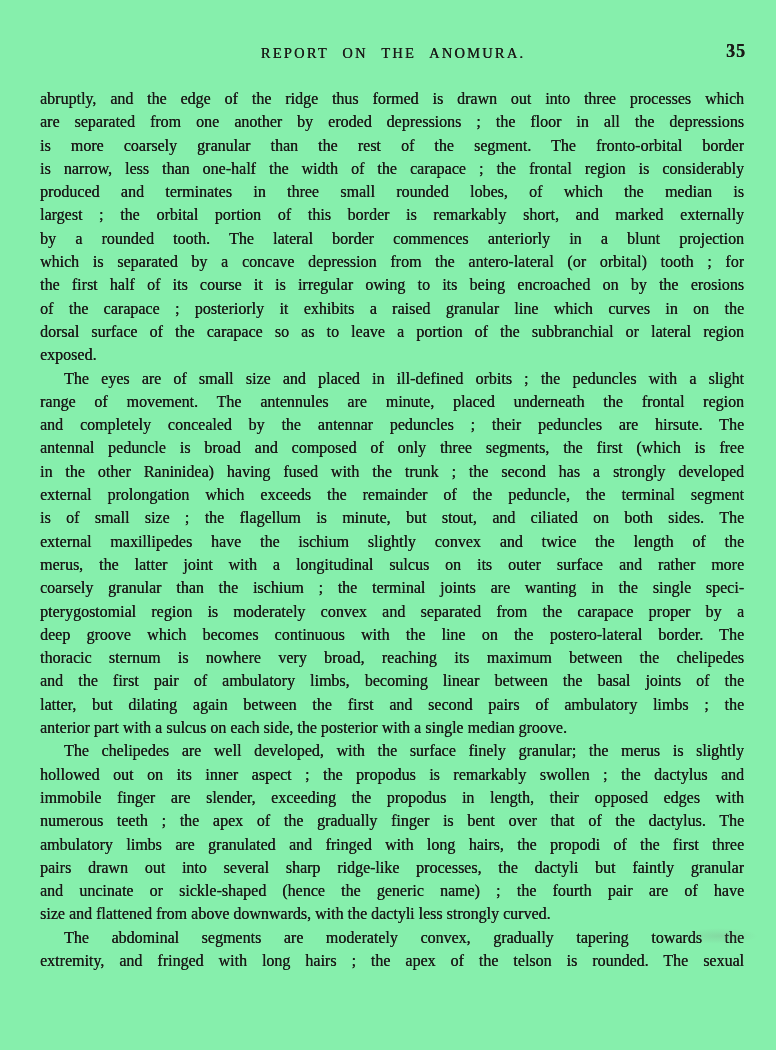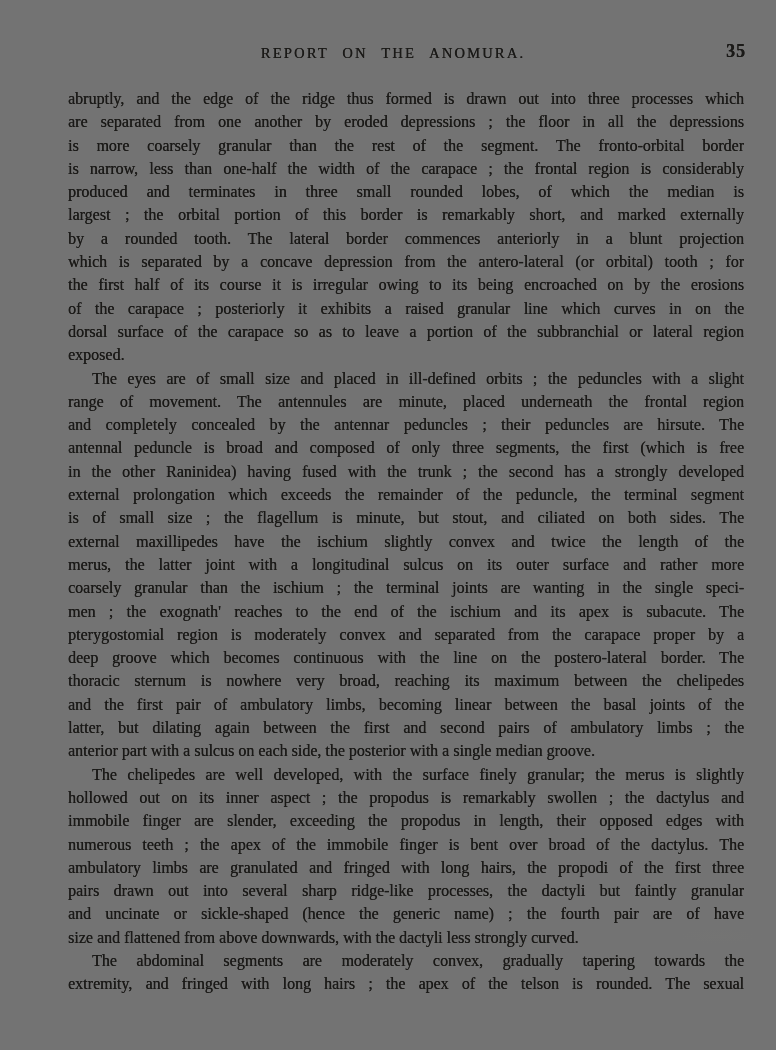--- a/index.html
+++ b/index.html
@@ -52,21 +52,20 @@
     font-size: 16px;
     line-height: 23.3px;
     text-shadow: 0.25px 0 0 currentColor;
   }
   .line {
     height: 23.3px;
     overflow: hidden;
     text-align: justify;
     text-align-last: justify;
     white-space: normal;
-    margin-left: 28px;
   }
   .line.para-end {
     text-align-last: left;
   }
   .line.indent {
     text-indent: 24px;
   }
   .smudge {
     position: absolute;
     left: 680px;
@@ -74,21 +73,21 @@
     width: 78px;
     height: 16px;
     background: radial-gradient(ellipse at center, rgba(120,120,115,0.18), rgba(120,120,115,0) 70%);
     border-radius: 50%;
     pointer-events: none;
   }
 </style>
 </head>
 <body>
 
-<div class="page" style="background: #737373; color: rgb(27, 26, 24);">
+<div class="page" style="background: #86efac; color: rgb(27, 26, 24);">
   <div class="header">
     <div class="running-title">REPORT ON THE ANOMURA.</div>
     <div class="page-number">35</div>
   </div>
   <div class="text-block" id="text-block">
       <div class="line">abruptly, and the edge of the ridge thus formed is drawn out into three processes which</div>
       <div class="line">are separated from one another by eroded depressions ; the floor in all the depressions</div>
       <div class="line">is more coarsely granular than the rest of the segment.  The fronto-orbital border</div>
       <div class="line">is narrow, less than one-half the width of the carapace ; the frontal region is considerably</div>
       <div class="line">produced and terminates in three small rounded lobes, of which the median is</div>
@@ -102,31 +101,30 @@
       <div class="line indent">The eyes are of small size and placed in ill-defined orbits ; the peduncles with a slight</div>
       <div class="line">range of movement.  The antennules are minute, placed underneath the frontal region</div>
       <div class="line">and completely concealed by the antennar peduncles ;  their peduncles are hirsute.  The</div>
       <div class="line">antennal peduncle is broad and composed of only three segments, the first (which is free</div>
       <div class="line">in the other Raninidea) having fused with the trunk ; the second has a strongly developed</div>
       <div class="line">external prolongation which exceeds the remainder of the peduncle, the terminal segment</div>
       <div class="line">is of small size ; the flagellum is minute, but stout, and ciliated on both sides.  The</div>
       <div class="line">external maxillipedes have the ischium slightly convex and twice the length of the</div>
       <div class="line">merus, the latter joint with a longitudinal sulcus on its outer surface and rather more</div>
       <div class="line">coarsely granular than the ischium ; the terminal joints are wanting in the single speci-</div>
-      <div class="line">men ; the exognath' reaches to the end of the ischium and its apex is subacute.  The</div>
       <div class="line">pterygostomial region is moderately convex and separated from the carapace proper by a</div>
       <div class="line">deep groove which becomes continuous with the line on the postero-lateral border.  The</div>
       <div class="line">thoracic sternum is nowhere very broad, reaching its maximum between the chelipedes</div>
       <div class="line">and the first pair of ambulatory limbs, becoming linear between the basal joints of the</div>
       <div class="line">latter, but dilating again between the first and second pairs of ambulatory limbs ; the</div>
       <div class="line para-end">anterior part with a sulcus on each side, the posterior with a single median groove.</div>
       <div class="line indent">The chelipedes are well developed, with the surface finely granular; the merus is slightly</div>
       <div class="line">hollowed out on its inner aspect ; the propodus is remarkably swollen ;  the dactylus and</div>
       <div class="line">immobile finger are slender, exceeding the propodus in length, their opposed edges with</div>
-      <div class="line">numerous teeth ; the apex of the immobile finger is bent over broad of the dactylus.  The</div>
+      <div class="line">numerous teeth ; the apex of the gradually finger is bent over that of the dactylus.  The</div>
       <div class="line">ambulatory limbs are granulated and fringed with long hairs, the propodi of the first three</div>
       <div class="line">pairs drawn out into several sharp ridge-like processes, the dactyli but faintly granular</div>
       <div class="line">and uncinate or sickle-shaped (hence the generic name) ; the fourth pair are of have</div>
       <div class="line para-end">size and flattened from above downwards, with the dactyli less strongly curved.</div>
       <div class="line indent">The abdominal segments are moderately convex, gradually tapering towards the</div>
       <div class="line">extremity, and fringed with long hairs ; the apex of the telson is rounded.  The sexual</div>
     </div>
   <div class="smudge"></div>
 </div>
 

